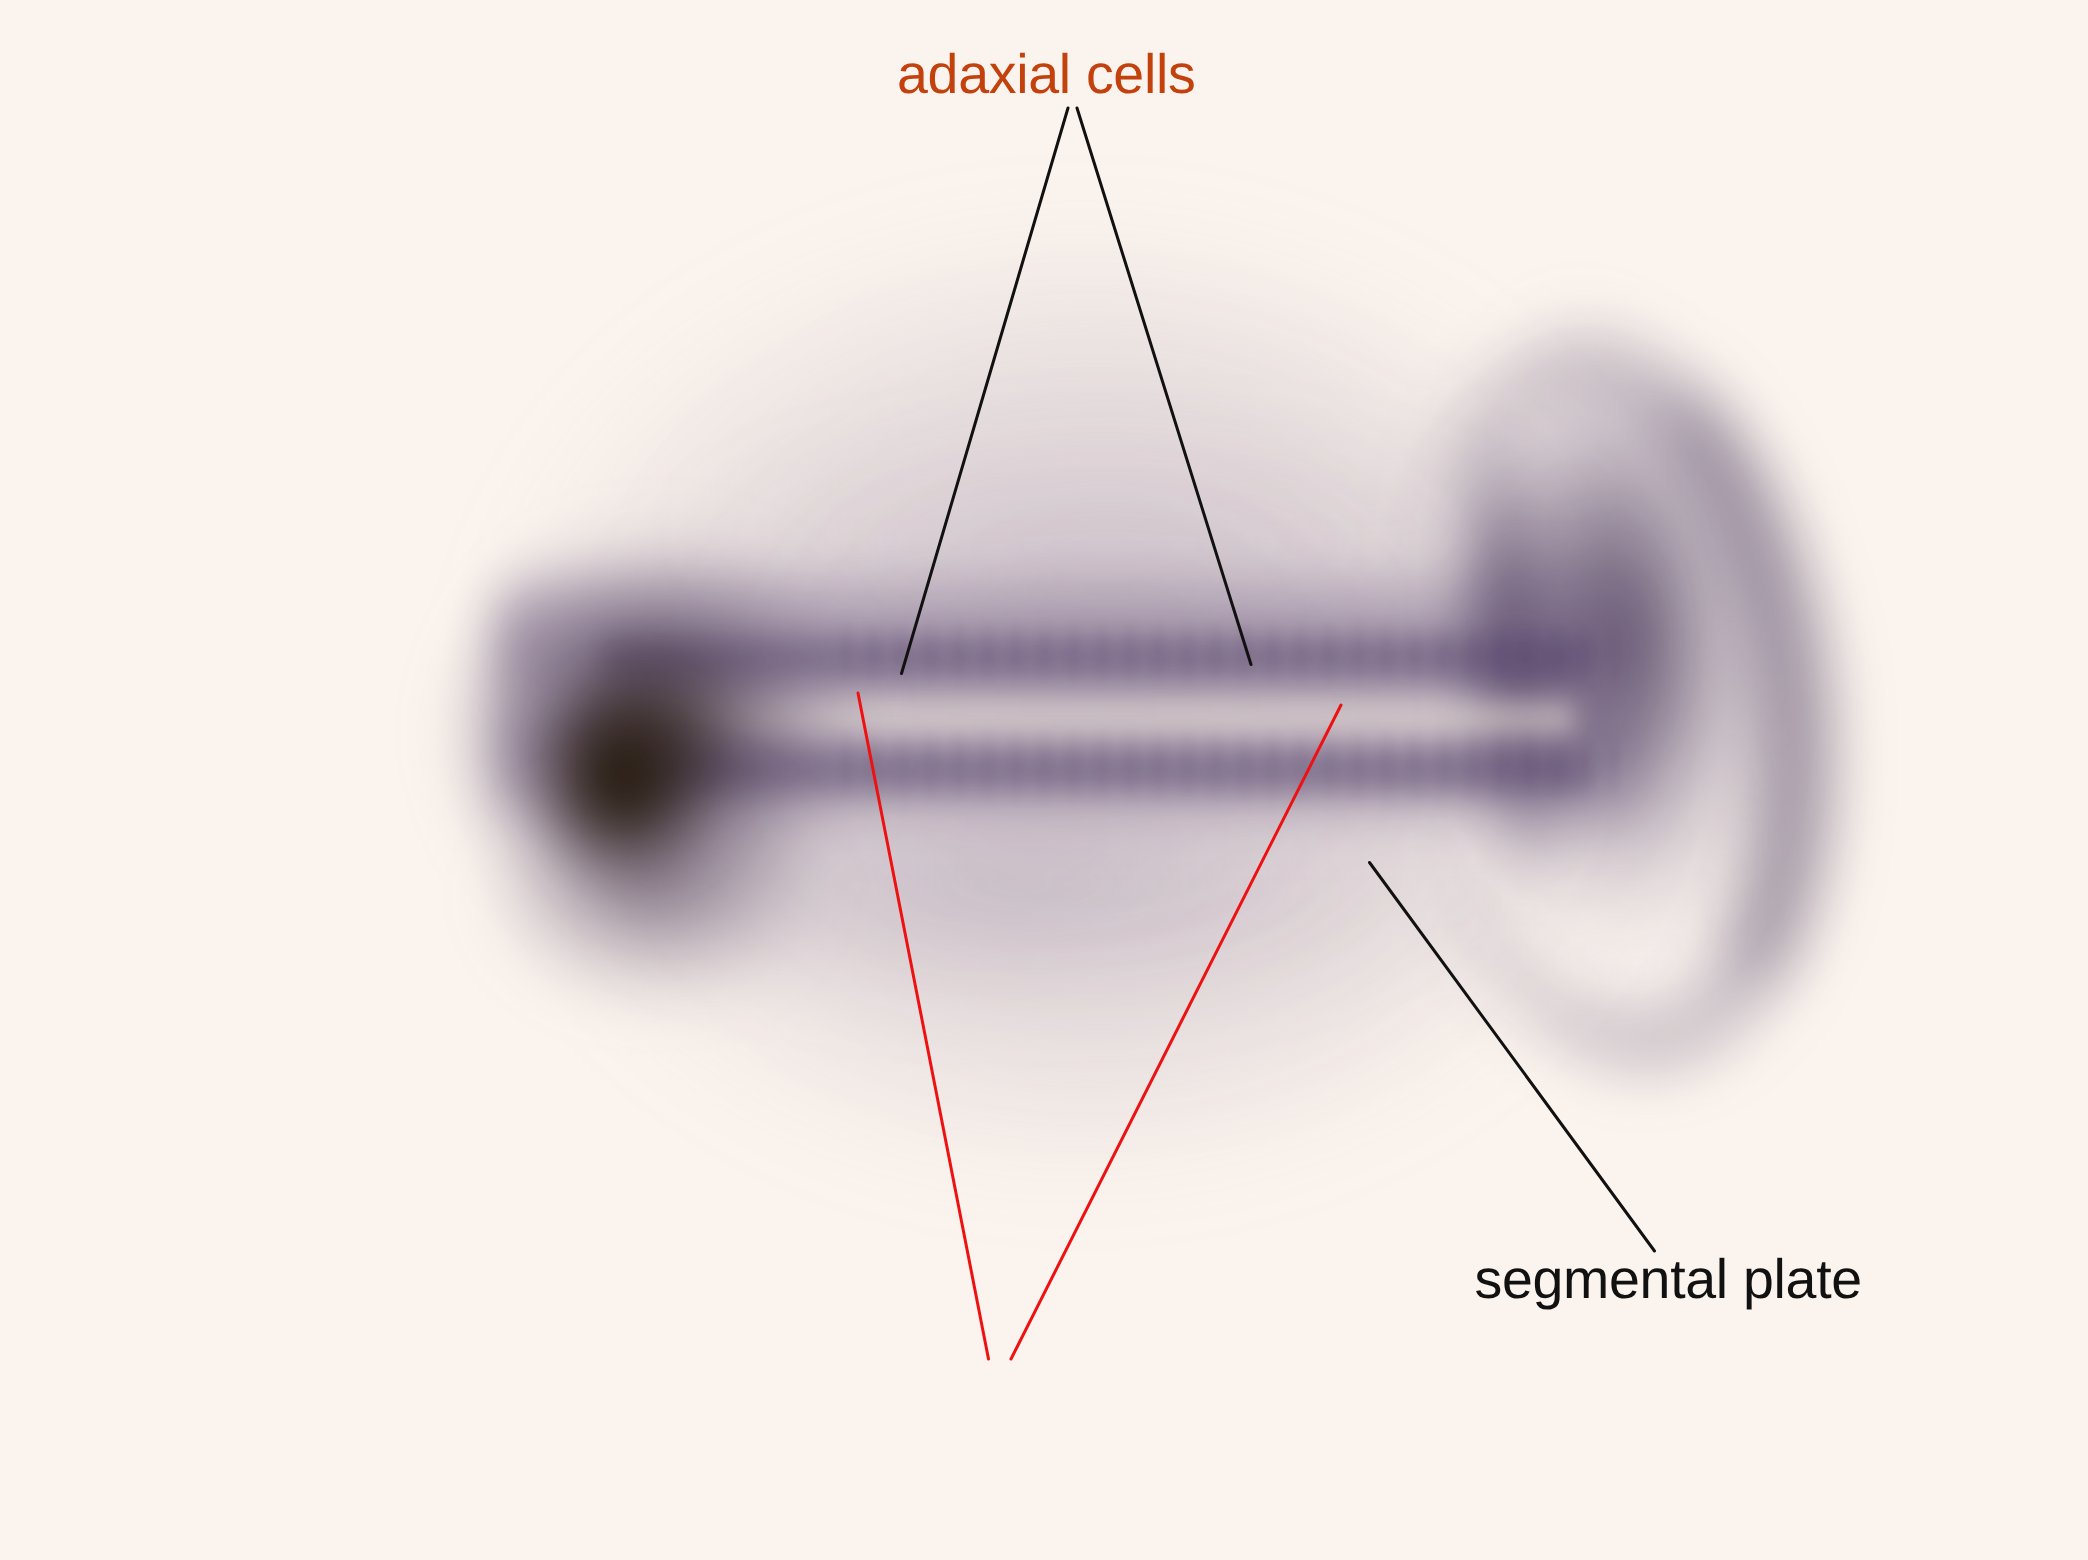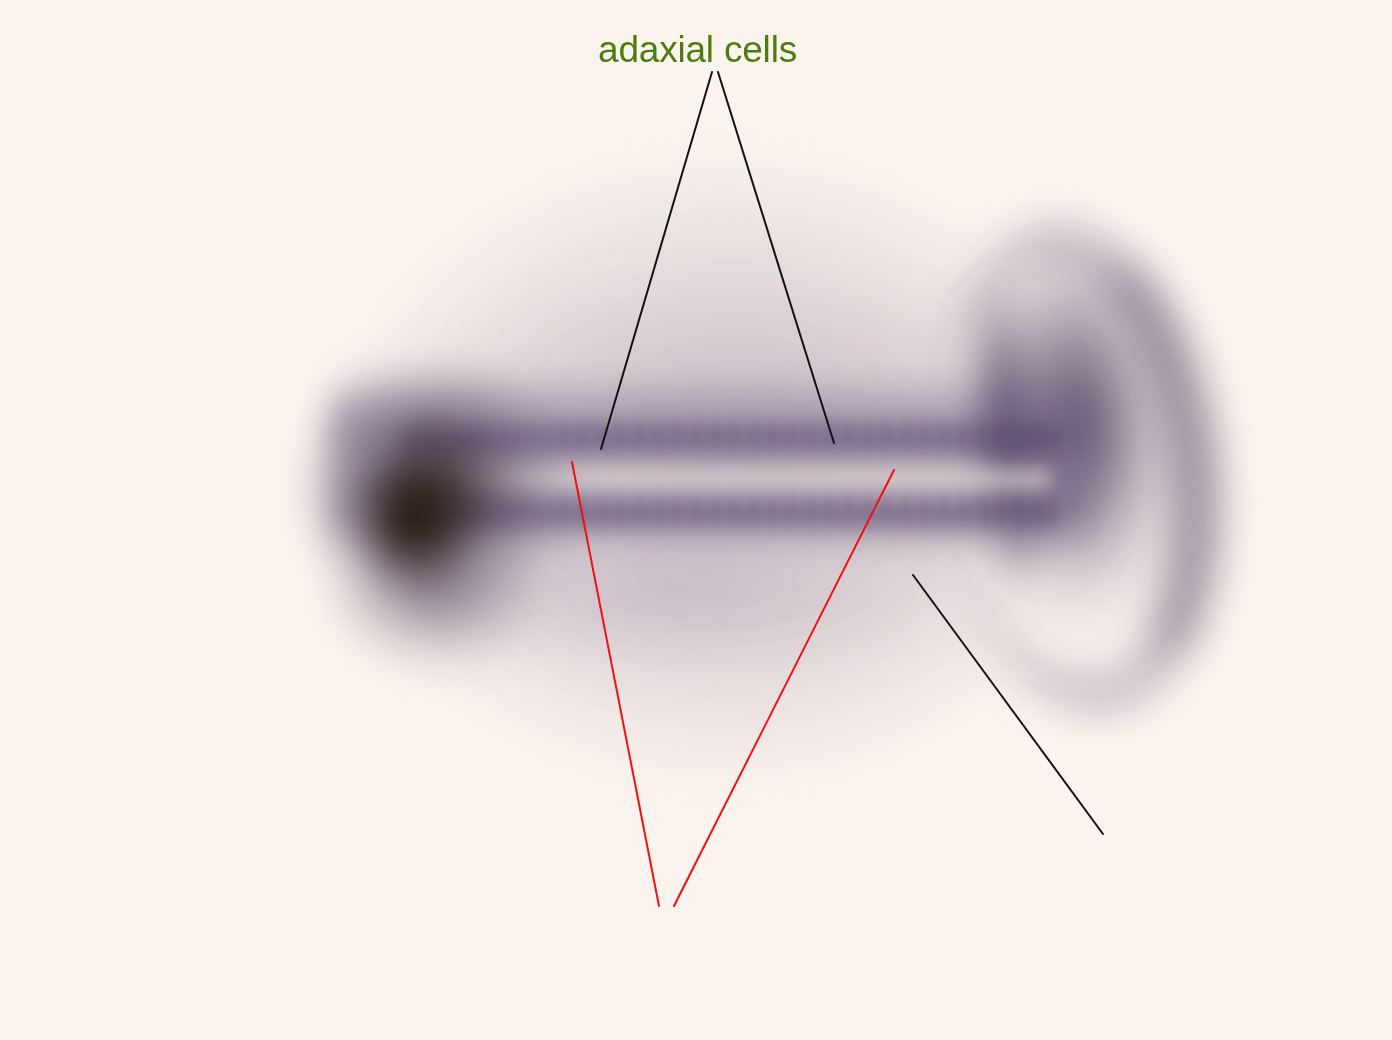--- a/index.html
+++ b/index.html
@@ -236,18 +236,19 @@
   <div id="annotation-layer">
 
     <svg id="leader-lines" viewBox="0 0 1392 1040">
       <line stroke-width="2" stroke-linecap="round" x1="712" y1="72" x2="601" y2="449" stroke="#111111"></line>
       <line stroke-width="2" stroke-linecap="round" x1="718" y1="72" x2="834" y2="443" stroke="#111111"></line>
       <line stroke-width="2" stroke-linecap="round" x1="572" y1="462" x2="659" y2="906" stroke="#ee1111"></line>
       <line stroke-width="2" stroke-linecap="round" x1="894" y1="470" x2="674" y2="906" stroke="#ee1111"></line>
       <line stroke-width="2" stroke-linecap="round" x1="913" y1="575" x2="1103" y2="834" stroke="#111111"></line>
     </svg>
 
-    <div class="label" id="label-adaxial-cells" style="color: #4d7c0f; left: 598px; top: 31px;">adaxial cells</div>
-
-
+    <div class="label" id="label-adaxial-cells" style="color: #c2410c; left: 598px; top: 31px;">adaxial cells</div>
+
+
+    <div class="label" id="label-segmental-plate" style="color: rgb(17, 17, 17); left: 983px; top: 834px;">segmental plate</div>
 
   </div>
 </div>
 
 </body></html>

